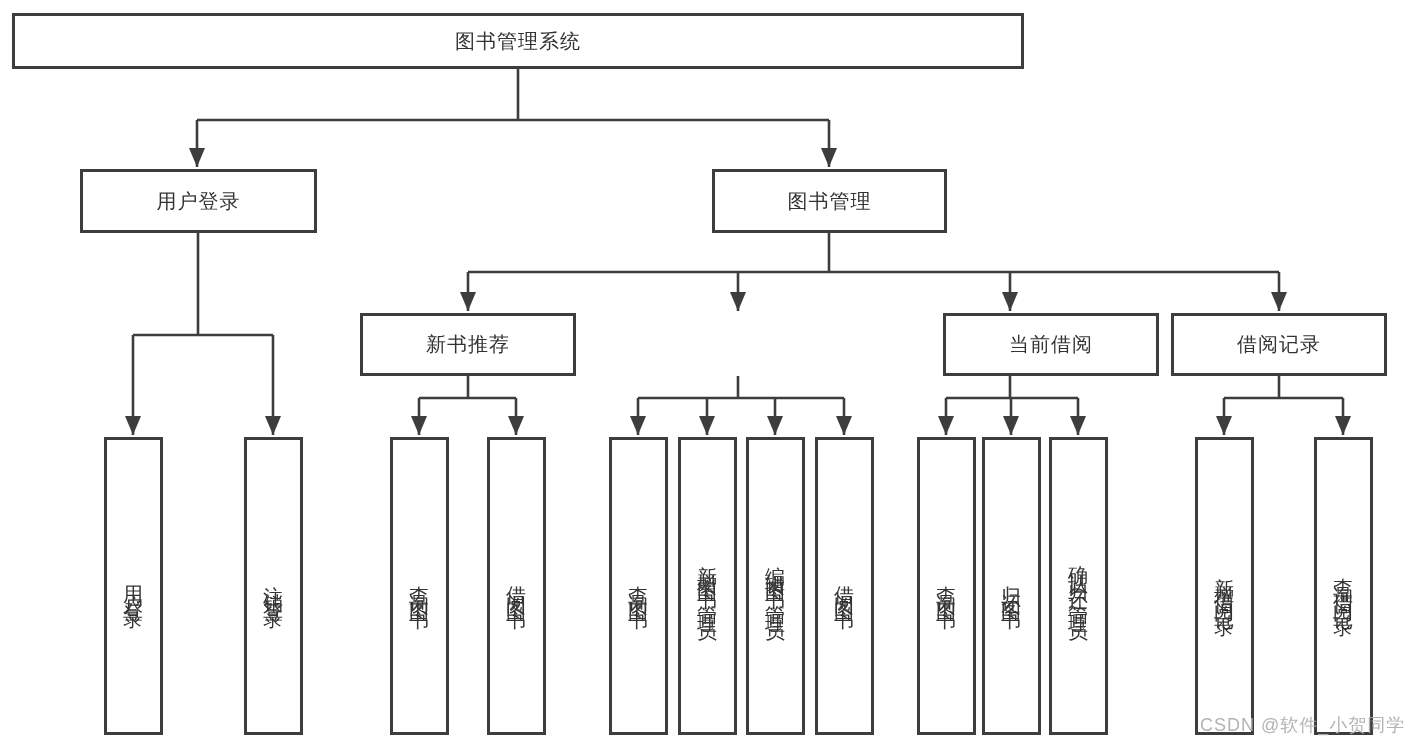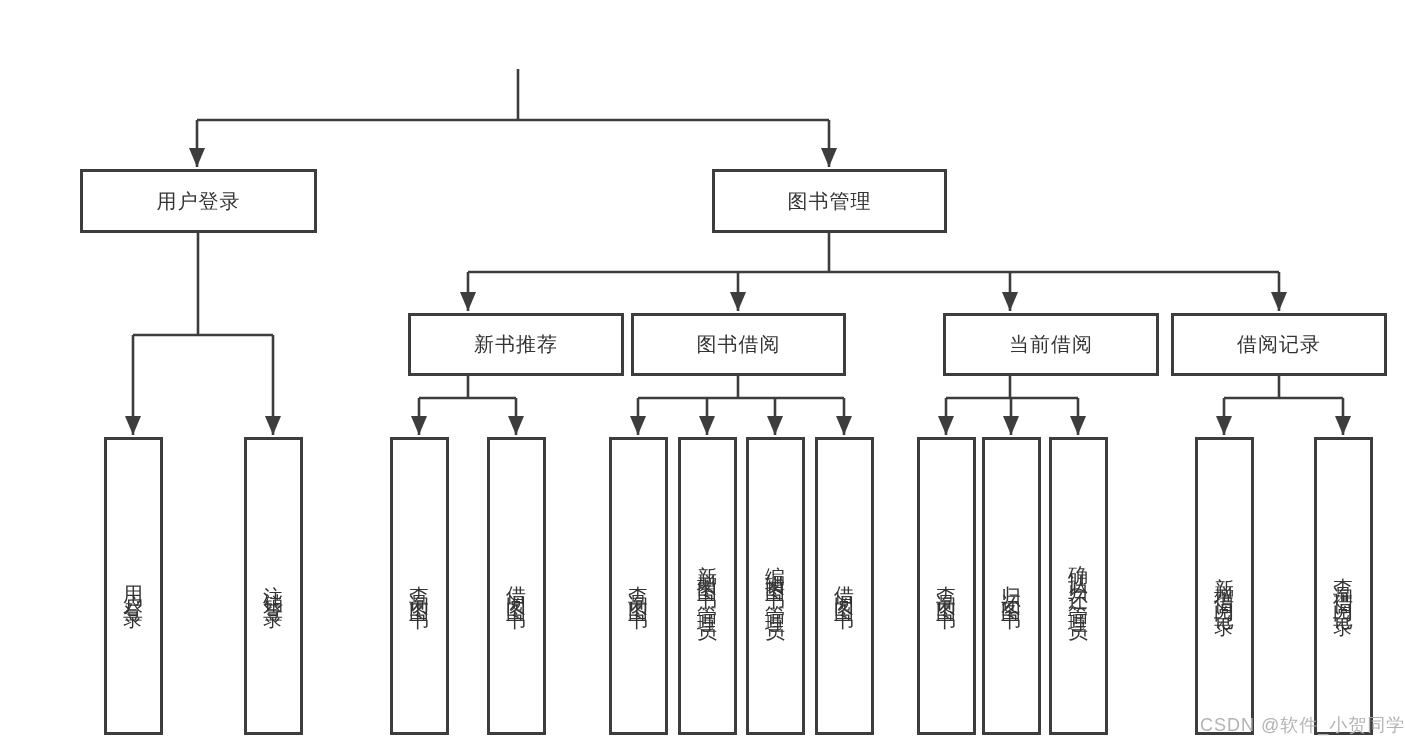--- a/index.html
+++ b/index.html
@@ -88,26 +88,26 @@
       <line x1="946" y1="398" x2="946" y2="435" marker-end="url(#arr)"></line>
       <line x1="1011" y1="398" x2="1011" y2="435" marker-end="url(#arr)"></line>
       <line x1="1078" y1="398" x2="1078" y2="435" marker-end="url(#arr)"></line>
 
       <path d="M1279,376 V398 M1224,398 H1343"></path>
       <line x1="1224" y1="398" x2="1224" y2="435" marker-end="url(#arr)"></line>
       <line x1="1343" y1="398" x2="1343" y2="435" marker-end="url(#arr)"></line>
     </g>
   </svg>
 
+  <div class="node" style="left:12px;top:13px;width:1012px;height:56px;">图书管理系统</div>
 
   <div class="node" style="left:80px;top:169px;width:237px;height:64px;">用户登录</div>
   <div class="node" style="left:712px;top:169px;width:235px;height:64px;text-align:right;">图书管理</div>
 
-  <div class="node" style="left:360px;top:313px;width:216px;height:63px;margin-left:48px;">新书推荐</div>
-  <div class="node" style="left:631px;top:313px;width:215px;height:63px;">图书借阅</div>
+  <div class="node" style="left:360px;top:313px;width:216px;height:63px;">新书推荐</div>
   <div class="node" style="left:902px;top:313px;width:216px;height:63px;margin-left:41px;">当前借阅</div>
   <div class="node" style="left:1171px;top:313px;width:216px;height:63px;">借阅记录</div>
 
   <div class="leaf" style="left:104px;">用户登录</div>
   <div class="leaf" style="left:244px;">注销登录</div>
 
   <div class="leaf" style="left:390px;">查询图书</div>
   <div class="leaf" style="left:487px;">借阅图书</div>
 
   <div class="leaf" style="left:609px;">查询图书</div>

